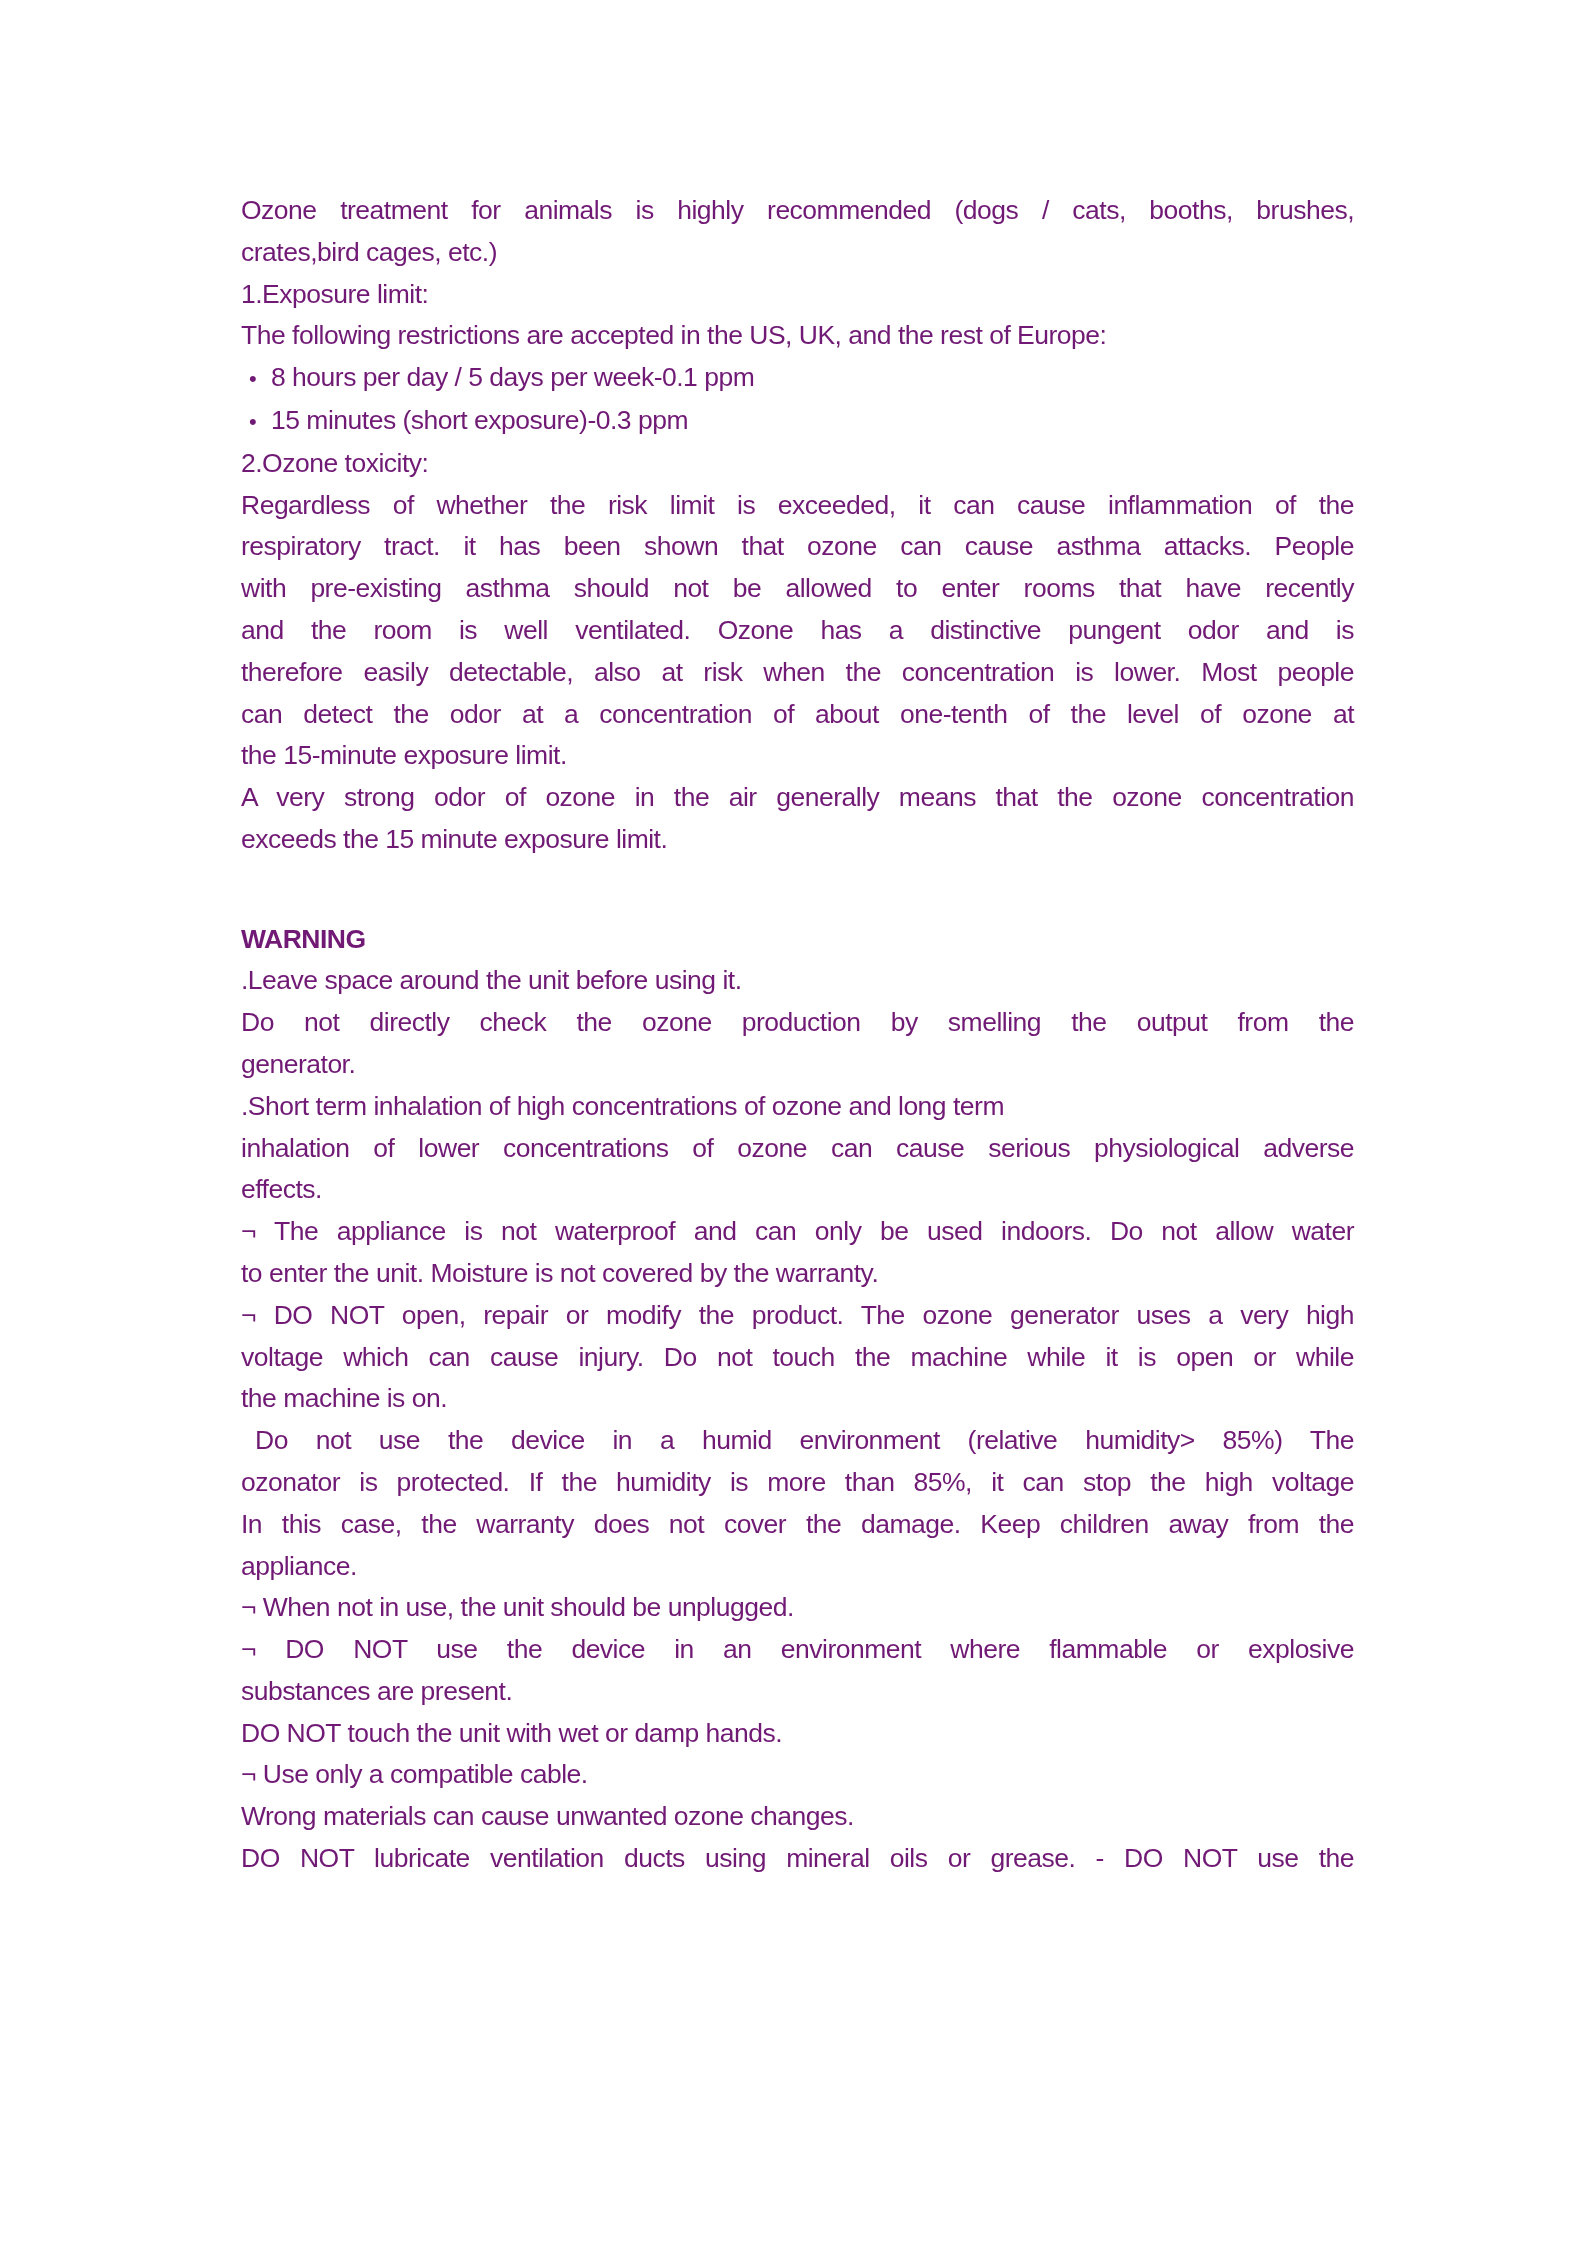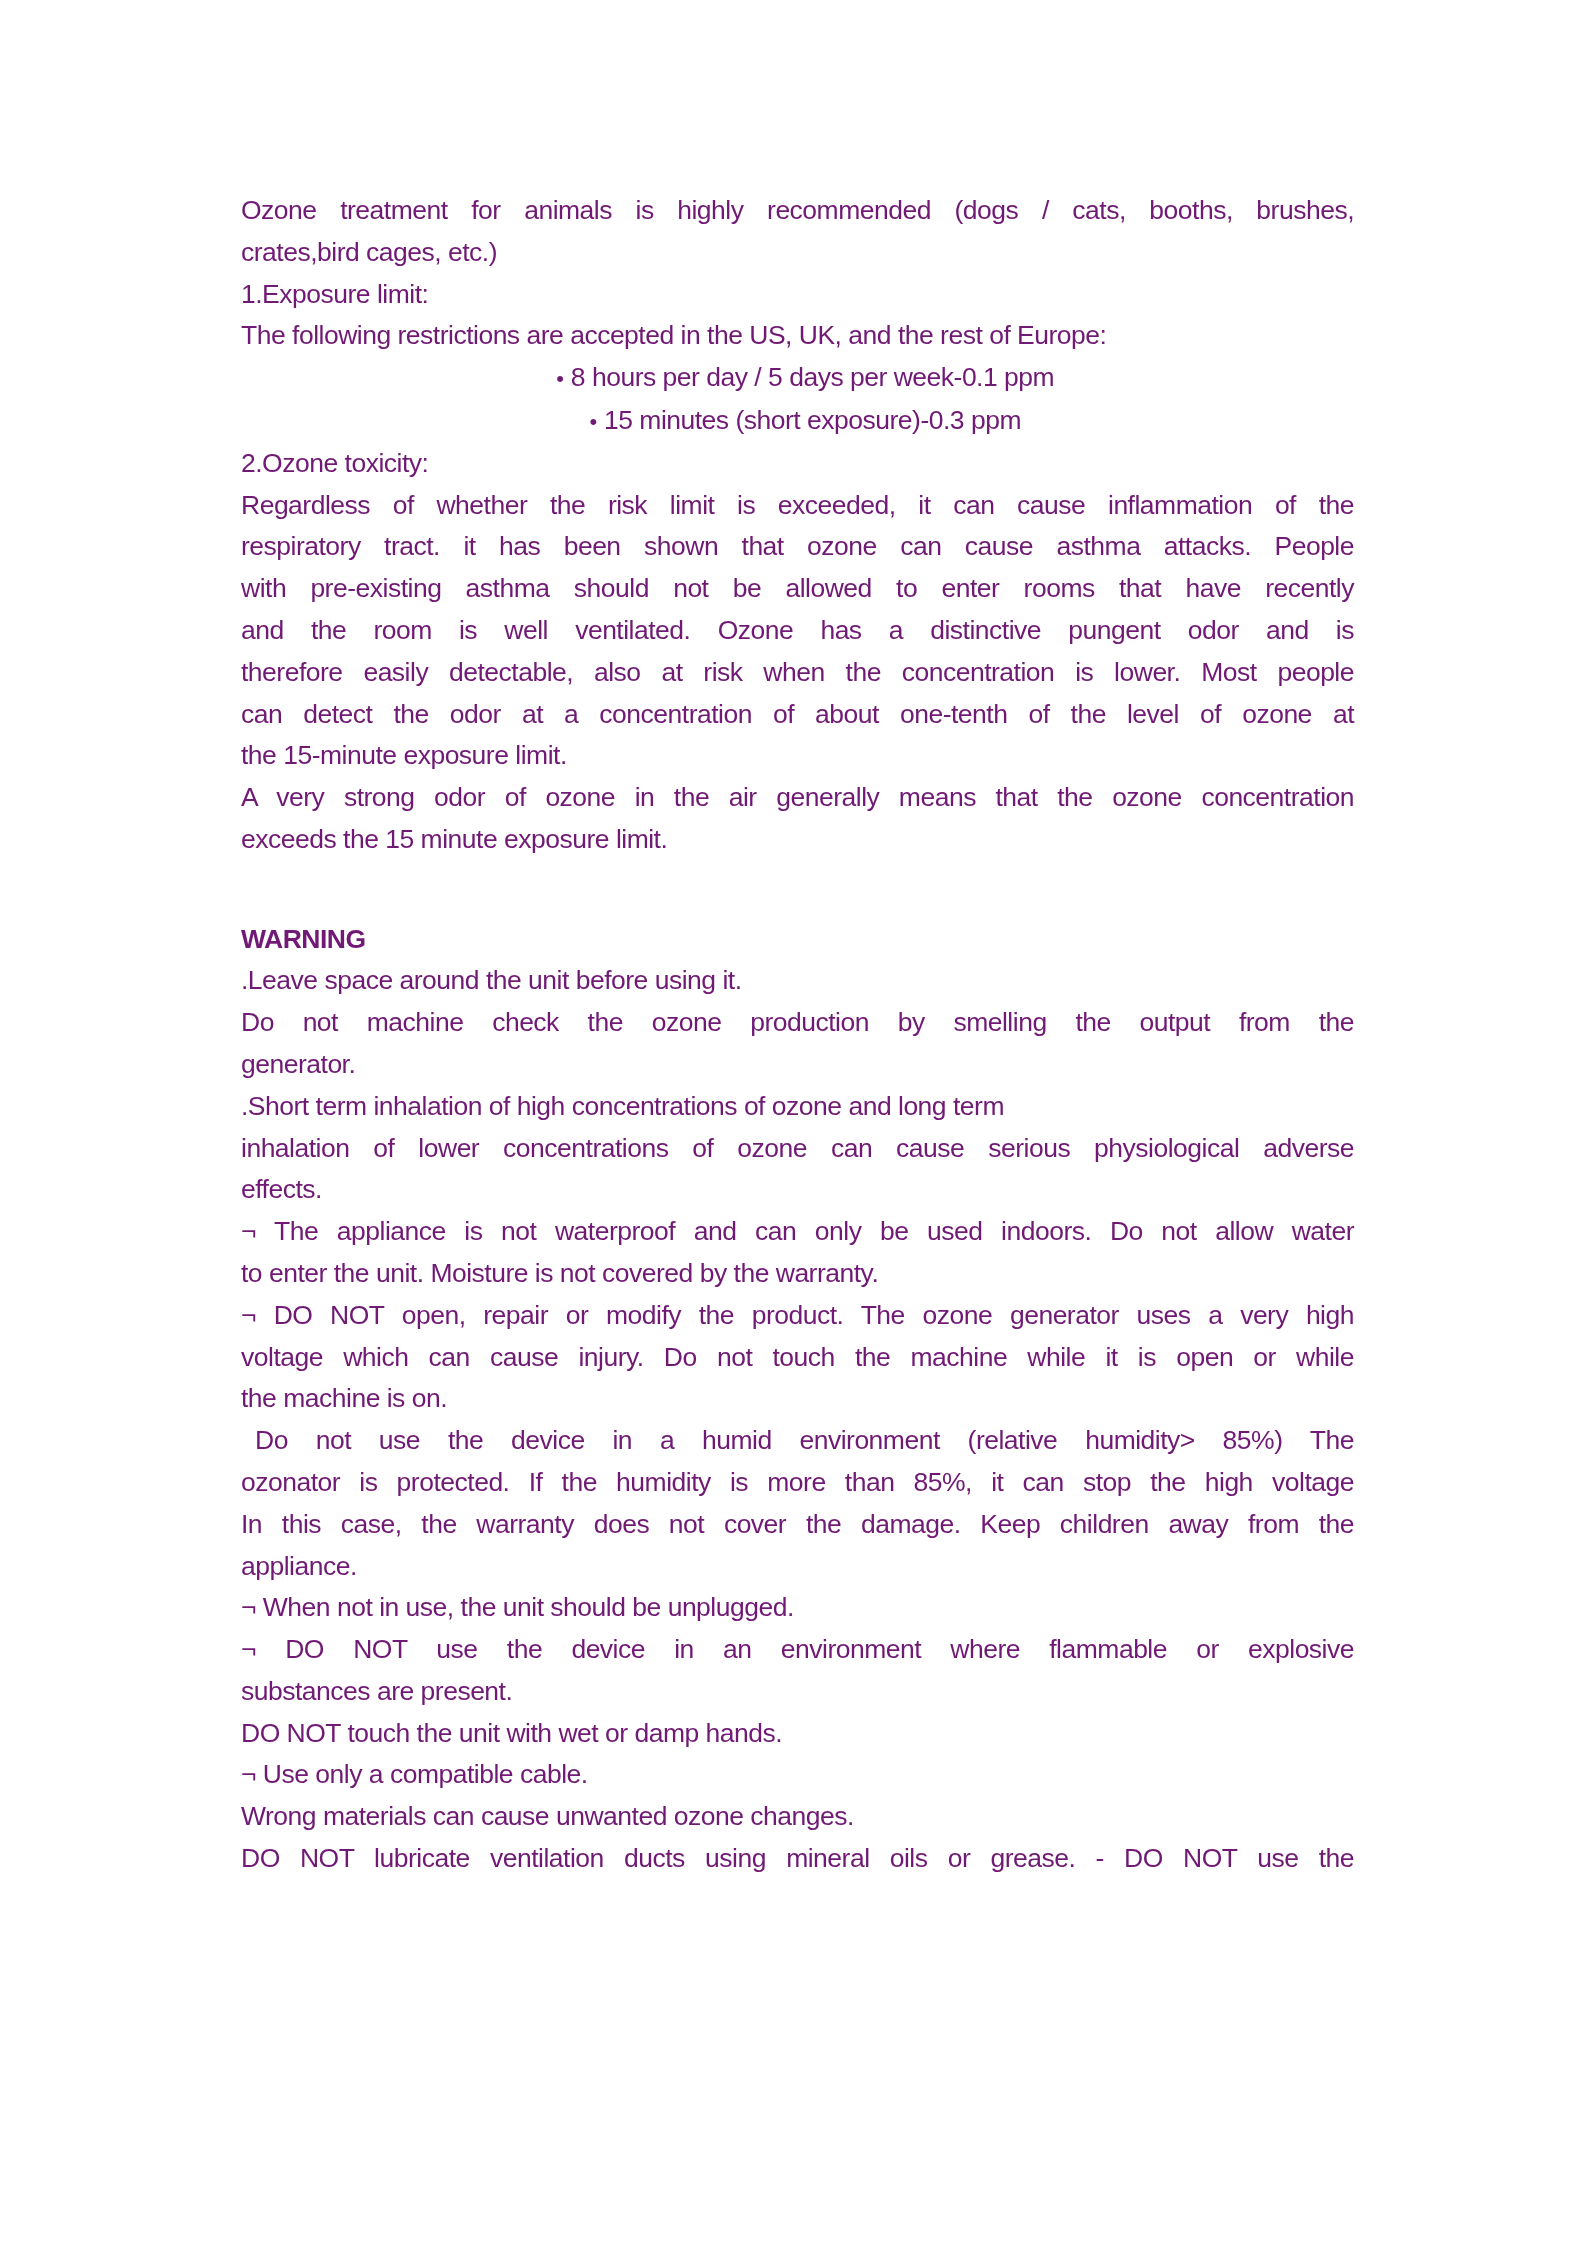--- a/index.html
+++ b/index.html
@@ -30,21 +30,20 @@
     }
     .just-full {
       text-align: justify;
       text-align-last: justify;
       display: block;
     }
     .bullet {
       display: block;
       padding-left: 8px;
       white-space: nowrap;
-      text-align: center;
     }
     .bullet-dot {
       display: inline-block;
       width: 22px;
       font-size: 22px;
     }
     .heading-bold {
       font-weight: bold;
       display: block;
       margin-top: 16px;
@@ -82,21 +81,21 @@
   <span class="just-full">therefore easily detectable, also at risk when the concentration is lower. Most people</span>
   <span class="just-full">can detect the odor at a concentration of about one-tenth of the level of ozone at</span>
   <span class="line">the 15-minute exposure limit.</span>
   <span class="just-full">A very strong odor of ozone in the air generally means that the ozone concentration</span>
   <span class="line">exceeds the 15 minute exposure limit.</span>
 
   <span class="gap"></span>
 
   <span class="heading-bold">WARNING</span>
   <span class="line">.Leave space around the unit before using it.</span>
-  <span class="just-full">Do not machine check the ozone production by smelling the output from the</span>
+  <span class="just-full">Do not directly check the ozone production by smelling the output from the</span>
   <span class="line">generator.</span>
   <span class="line">.Short term inhalation of high concentrations of ozone and long term</span>
   <span class="just-full">inhalation of lower concentrations of ozone can cause serious physiological adverse</span>
   <span class="line">effects.</span>
   <span class="just-full">¬ The appliance is not waterproof and can only be used indoors. Do not allow water</span>
   <span class="line">to enter the unit. Moisture is not covered by the warranty.</span>
   <span class="just-full">¬ DO NOT open, repair or modify the product. The ozone generator uses a very high</span>
   <span class="just-full">voltage which can cause injury. Do not touch the machine while it is open or while</span>
   <span class="line">the machine is on.</span>
   <span class="just-full indent">Do not use the device in a humid environment (relative humidity&gt; 85%) The</span>

